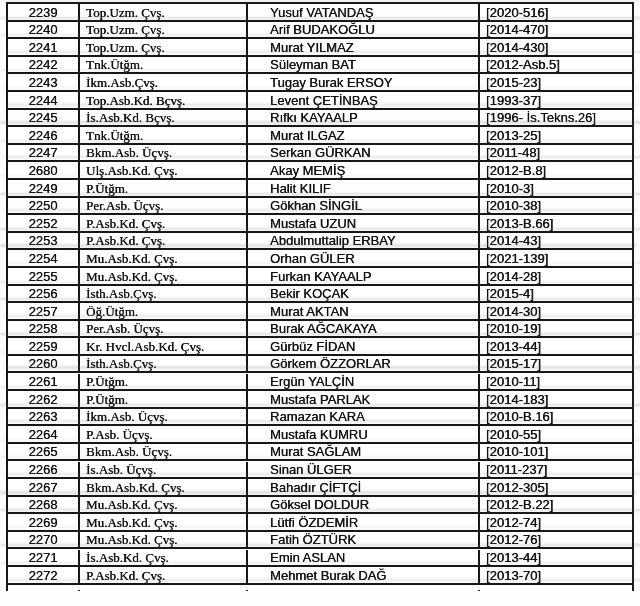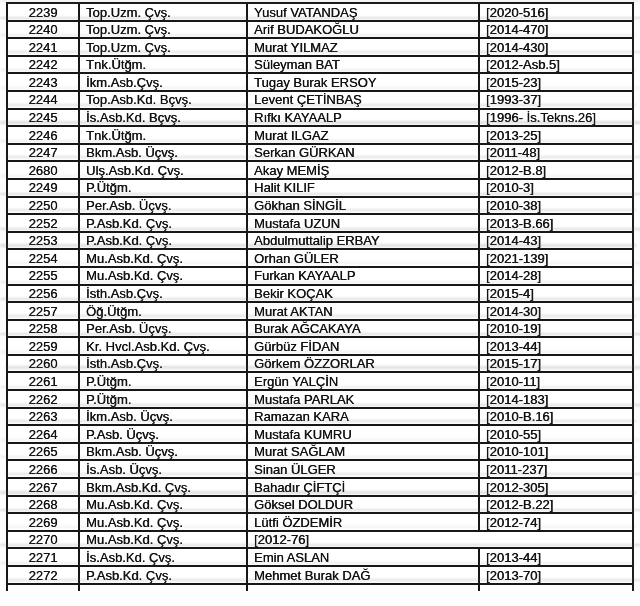--- a/index.html
+++ b/index.html
@@ -27,20 +27,21 @@
     border-left: 2px solid #161616;
     border-right: 2px solid #1d1d1d;
     background: #fff;
   }
   .row {
     display: flex;
     box-sizing: border-box;
     height: 17.6px;
     border-bottom: 2px solid #171717;
     position: relative;
+    align-items: flex-end;
   }
   
   .row::after {
     content: "";
     position: absolute;
     left: -8px;
     right: -12px;
     bottom: 1px;
     height: 2px;
     background: rgba(105,105,105,0.22);
@@ -56,22 +57,22 @@
     font-size: 13px;
     line-height: 15px;
     padding-top: 0.5px;
     white-space: nowrap;
     overflow: hidden;
     color: #121212;
     text-shadow: 0.35px 0 0 currentColor; 
   }
   .cell + .cell { border-left: 2px solid #161616; }
   .c-no   { width: 70px;  text-align: center; }
-  .c-rank { width: 168px; padding-left: 6px; }
-  .c-name { width: 232px; padding-left: 6px; }
+  .c-rank { width: 168px; padding-left: 6px; font-family: Liberation Serif, serif; }
+  .c-name { width: 232px; padding-left: 22px; }
   .c-code { flex: 1;      padding-left: 6px; }
   .row.partial {
     height: 6px;
     border-bottom: none;
   }
   .row.partial::after { display: none; }
   
   .noise-top {
     position: absolute;
     left: 0; top: 0; right: 0; height: 2px;
@@ -293,20 +294,21 @@
   <div class="row">
     <div class="cell c-no">2269</div>
     <div class="cell c-rank">Mu.Asb.Kd. Çvş.</div>
     <div class="cell c-name">Lütfi ÖZDEMİR</div>
     <div class="cell c-code">[2012-74]</div>
   </div>
 
   <div class="row">
     <div class="cell c-no">2270</div>
     <div class="cell c-rank">Mu.Asb.Kd. Çvş.</div>
+    <div class="cell c-name">Fatih ÖZTÜRK</div>
     <div class="cell c-code">[2012-76]</div>
   </div>
 
   <div class="row">
     <div class="cell c-no">2271</div>
     <div class="cell c-rank">İs.Asb.Kd. Çvş.</div>
     <div class="cell c-name">Emin ASLAN</div>
     <div class="cell c-code">[2013-44]</div>
   </div>
 

